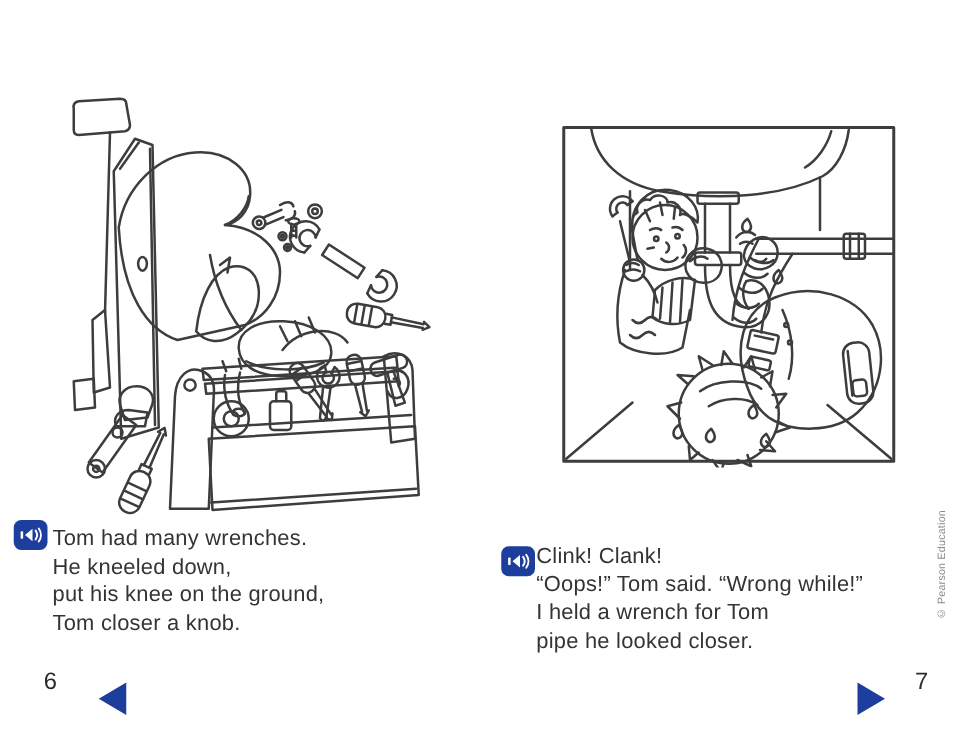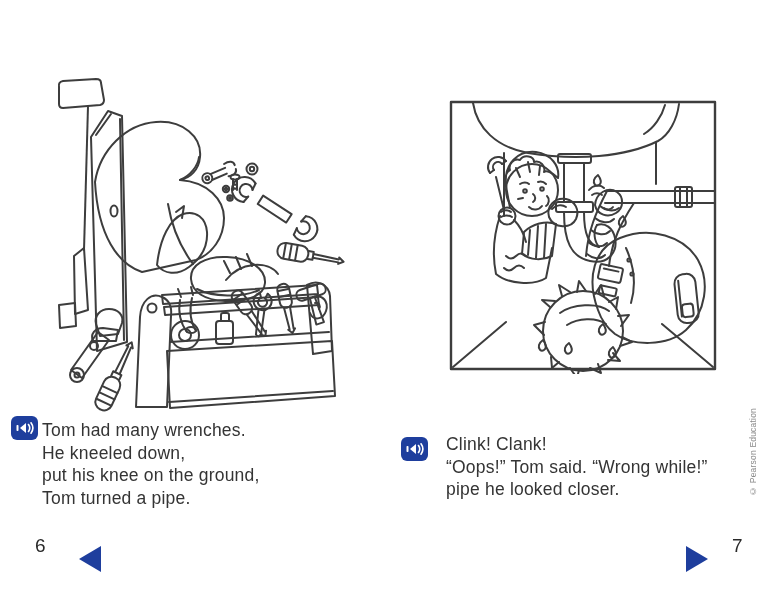--- a/index.html
+++ b/index.html
@@ -232,37 +232,38 @@
     <svg width="20" height="16" viewBox="0 0 20 16">
       <rect x="1.5" y="5" width="2" height="6" rx="0.7" fill="#fff"></rect>
       <polygon points="5,8 11,3 11,13" fill="#fff"></polygon>
       <path d="M13.5,4.5 A6,6 0 0 1 13.5,11.5 M16,2.8 A8.8,8.8 0 0 1 16,13.2" stroke="#fff" stroke-width="1.6" fill="none" stroke-linecap="round"></path>
     </svg>
   </button>
   <div class="textblock" style="left:42px;top:419px">
     <div>Tom had many wrenches.</div>
     <div>He kneeled down,</div>
     <div>put his knee on the ground,</div>
-    <div>Tom turned a pipe.</div>
+    <div>Tom closer a knob.</div>
   </div>
   <div class="page-num" style="left:35px;top:535px">6</div>
   <button class="nav-btn" style="left:77px;top:545px">
     <span class="tri tri-left"></span>
   </button>
 
   <button class="audio-btn" style="left:401px;top:437px">
     <svg width="20" height="16" viewBox="0 0 20 16">
       <rect x="1.5" y="5" width="2" height="6" rx="0.7" fill="#fff"></rect>
       <polygon points="5,8 11,3 11,13" fill="#fff"></polygon>
       <path d="M13.5,4.5 A6,6 0 0 1 13.5,11.5 M16,2.8 A8.8,8.8 0 0 1 16,13.2" stroke="#fff" stroke-width="1.6" fill="none" stroke-linecap="round"></path>
     </svg>
   </button>
-  <div class="textblock" style="left:446px;top:433px">
+  <div class="textblock" style="left:429px;top:433px">
     <div>Clink! Clank!</div>
     <div>“Oops!” Tom said. “Wrong while!”</div>
+    <div>I held a wrench for Tom</div>
     <div>pipe he looked closer.</div>
   </div>
   <div class="page-num" style="left:732px;top:535px">7</div>
   <button class="nav-btn" style="left:684px;top:545px">
     <span class="tri tri-right"></span>
   </button>
 
   <div class="copyright" style="left:748px;top:404px;height:92px">© Pearson Education</div>
 
 </div>

